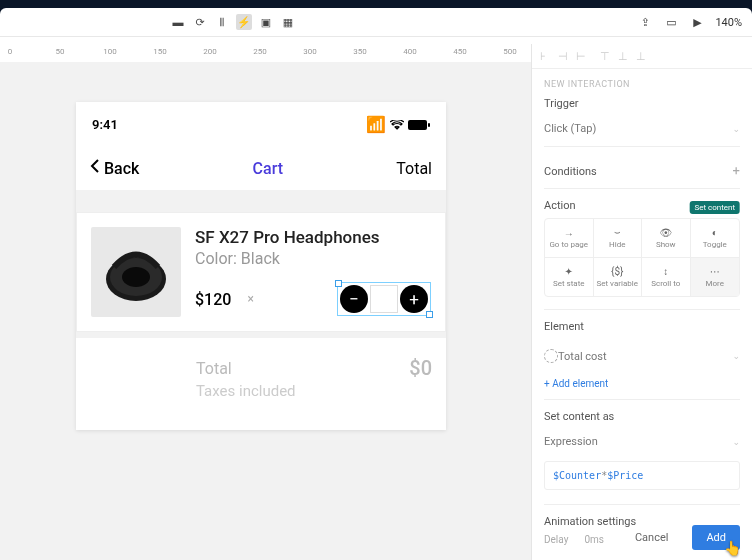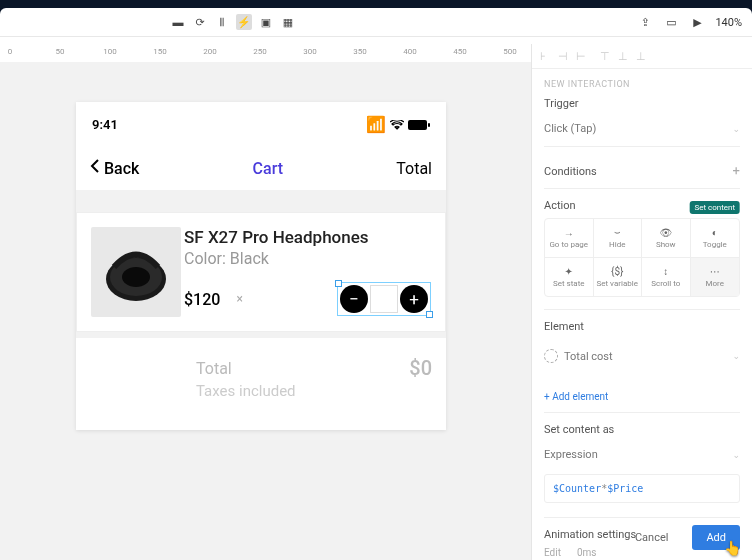--- a/index.html
+++ b/index.html
@@ -15,21 +15,21 @@
 .canvas-area{position:absolute;top:54px;left:0;right:220px;bottom:0;background:#f2f2f2;overflow:hidden}
 .artboard{position:absolute;left:76px;top:40px;width:370px;background:#fff;box-shadow:0 1px 4px rgba(0,0,0,.1)}
 .statusbar{height:44px;display:flex;align-items:center;padding:0 16px}
 .time{font-size:13px;font-weight:600}
 .status-icons{margin-left:auto;display:flex;gap:4px;align-items:center}
 .navbar{height:44px;display:flex;align-items:center;justify-content:space-between;padding:0 14px;font-size:16px}
 .back{display:flex;align-items:center;gap:4px;font-weight:500}
 .navtitle{color:#4a3cdb;font-weight:500}
 .edit{font-weight:400}
 .gap{height:22px;background:#f2f2f2}
-.card{display:flex;padding:14px;gap:3px;border:1px solid #eee;margin:0}
+.card{display:flex;padding:14px;gap:14px;border:1px solid #eee;margin:0}
 .prod-img{width:90px;height:90px;background:#e8e8e8;border-radius:2px;display:flex;align-items:center;justify-content:center}
 .prod-info{flex:1}
 .prod-title{font-size:17px;font-weight:500;color:#222;margin-bottom:2px}
 .prod-sub{font-size:16px;color:#999;margin-bottom:14px}
 .prod-row{display:flex;align-items:center;gap:12px}
 .price{font-size:16px;font-weight:500}
 .remove{color:#aaa;font-size:12px;margin-left:4px}
 .qty-controls{margin-left:auto;display:flex;align-items:center;gap:2px;border:1px solid #7dd0ff;padding:2px;position:relative}
 .qty-controls::before,.qty-controls::after,.qty-controls .handle-tl,.qty-controls .handle-tr{content:'';position:absolute;width:5px;height:5px;border:1px solid #3b9ee8;background:#fff}
 .qty-controls::before{left:-3px;top:-3px}
@@ -52,23 +52,23 @@
 .dropdown .chev{color:#ccc;font-size:9px}
 .row-head{display:flex;align-items:flex-end;justify-content:space-between;padding:6px 0;color:#555}
 .plus{color:#aaa;font-size:13px}
 .action-grid{display:grid;grid-template-columns:repeat(4,1fr);gap:0;border:1px solid #eee;border-radius:4px;overflow:visible;margin-top:6px;position:relative}
 .action-cell{display:flex;flex-direction:column;align-items:center;justify-content:center;gap:3px;padding:8px 2px;border-right:1px solid #eee;border-bottom:1px solid #eee;font-size:8px;color:#888;cursor:pointer;position:relative}
 .action-cell:nth-child(4n){border-right:none}
 .action-cell:nth-child(n+5){border-bottom:none}
 .action-cell.active{background:#f5f5f5}
 .action-icon{width:14px;height:10px;display:flex;align-items:center;justify-content:center;color:#666;font-size:10px}
 .tooltip{position:absolute;top:-18px;left:50%;transform:translateX(-50%);background:#0f766e;color:#fff;font-size:8px;padding:2px 5px;border-radius:3px;white-space:nowrap;z-index:10}
-.element-box{display:flex;align-items:center;gap:6px;padding:4px 0;color:#777}
+.element-box{display:flex;align-items:center;padding:4px 0;color:#777}
 .target-icon{width:12px;height:12px;border:1px dashed #aaa;border-radius:50%}
-.add-el{color:#2f7de1;font-size:10px;margin-top:17px;cursor:pointer}
+.add-el{color:#2f7de1;font-size:10px;margin-top:4px;cursor:pointer}
 .expr-box{border:1px solid #eee;border-radius:3px;padding:8px;font-family:Menlo,monospace;font-size:10px;margin-top:6px}
 .var-blue{color:#2f7de1}
 .op{color:#888}
 .delay-row{display:flex;align-items:center;gap:16px;font-size:10px;color:#aaa;margin-top:6px}
 .footer{position:absolute;bottom:0;left:0;right:0;padding:10px 12px;display:flex;justify-content:flex-end;gap:10px;align-items:center}
 .btn{padding:6px 14px;font-size:11px;border-radius:3px;cursor:pointer}
 .btn-cancel{color:#666}
 .btn-primary{background:#2f7de1;color:#fff;position:relative}
 .cursor{position:absolute;right:-2px;bottom:-6px;font-size:14px;filter:drop-shadow(0 1px 1px rgba(0,0,0,.5))}
 .line{border-top:1px solid #eee;margin:4px 0 10px}
@@ -242,21 +242,21 @@
       <div class="dropdown">
         <span>Expression</span>
         <span class="chev">⌄</span>
       </div>
       <div class="expr-box">
         <span class="var-blue">$Counter</span><span class="op">*</span><span class="var-blue">$Price</span>
       </div>
       <div class="line" style="margin-top:14px"></div>
       <div class="field-label">Animation settings</div>
       <div class="delay-row">
-        <span>Edit</span>
+        <span>Delay</span>
         <span>0ms</span>
       </div>
       <div style="height:40px"></div>
     </div>
     <div class="footer">
       <span class="btn btn-cancel">Cancel</span>
       <span class="btn btn-primary">
         <span>Add</span>
         <span class="cursor">👆</span>
       </span>

